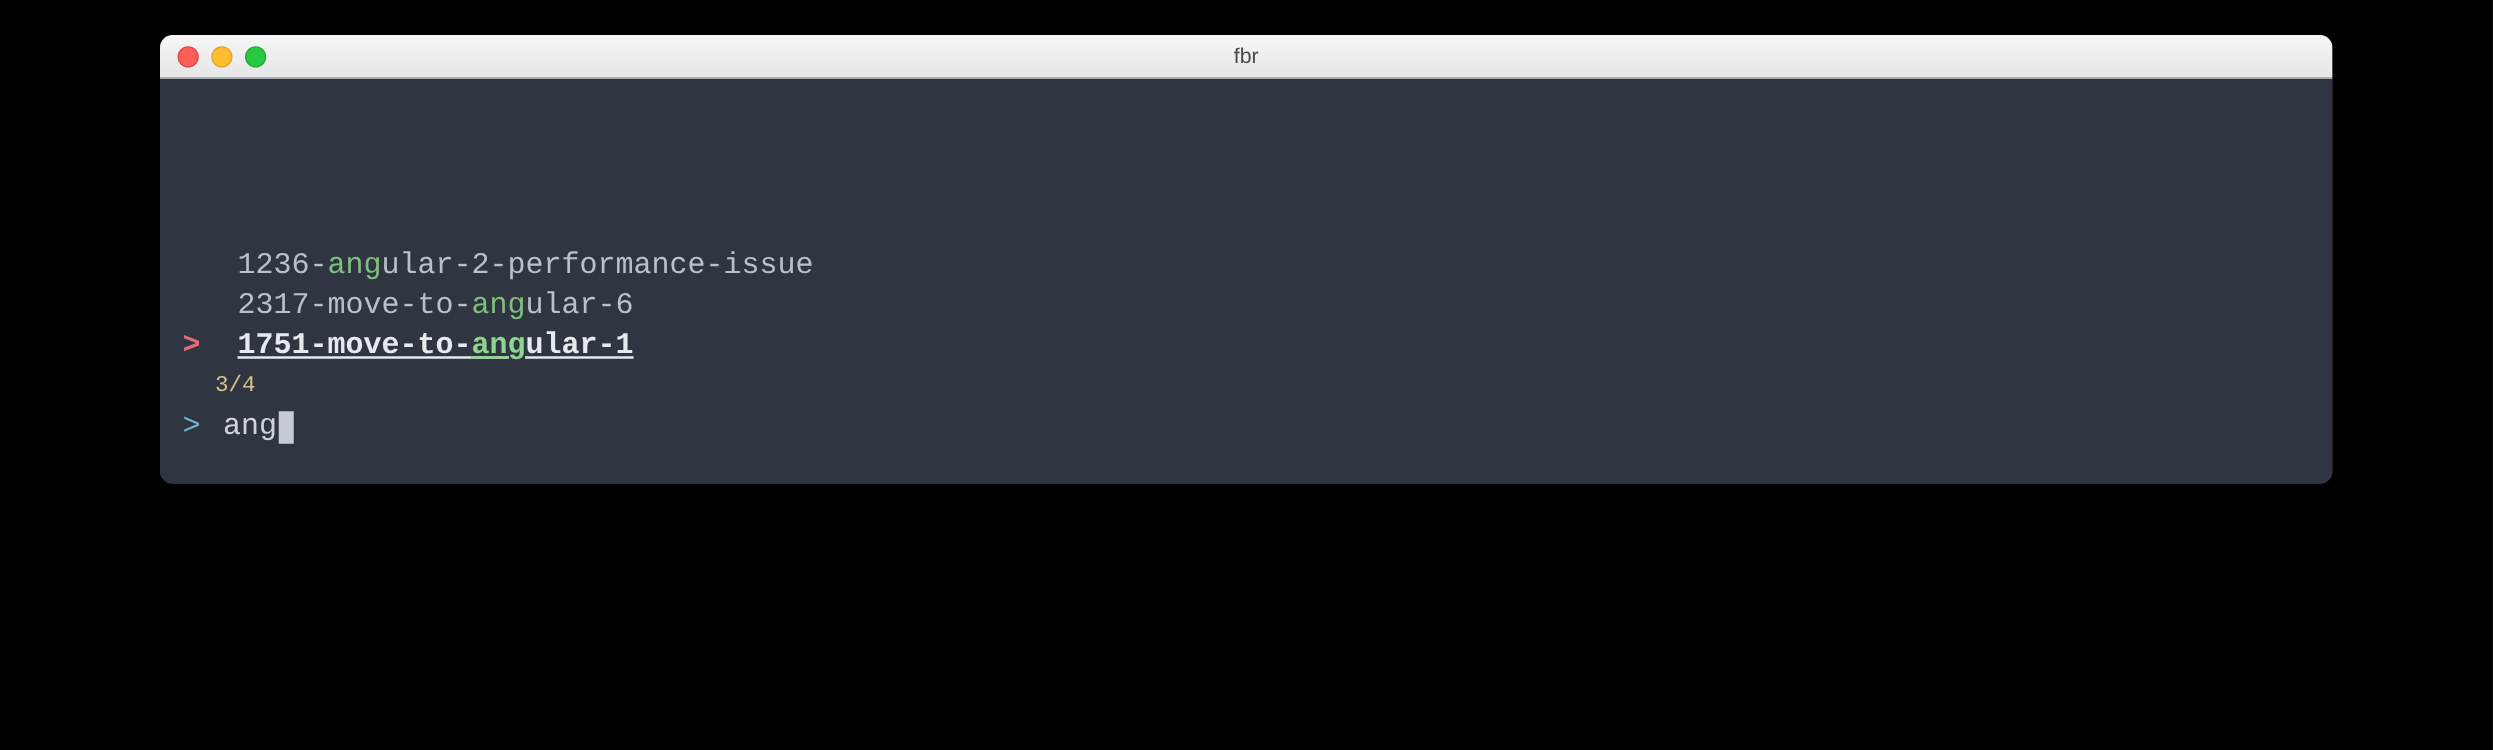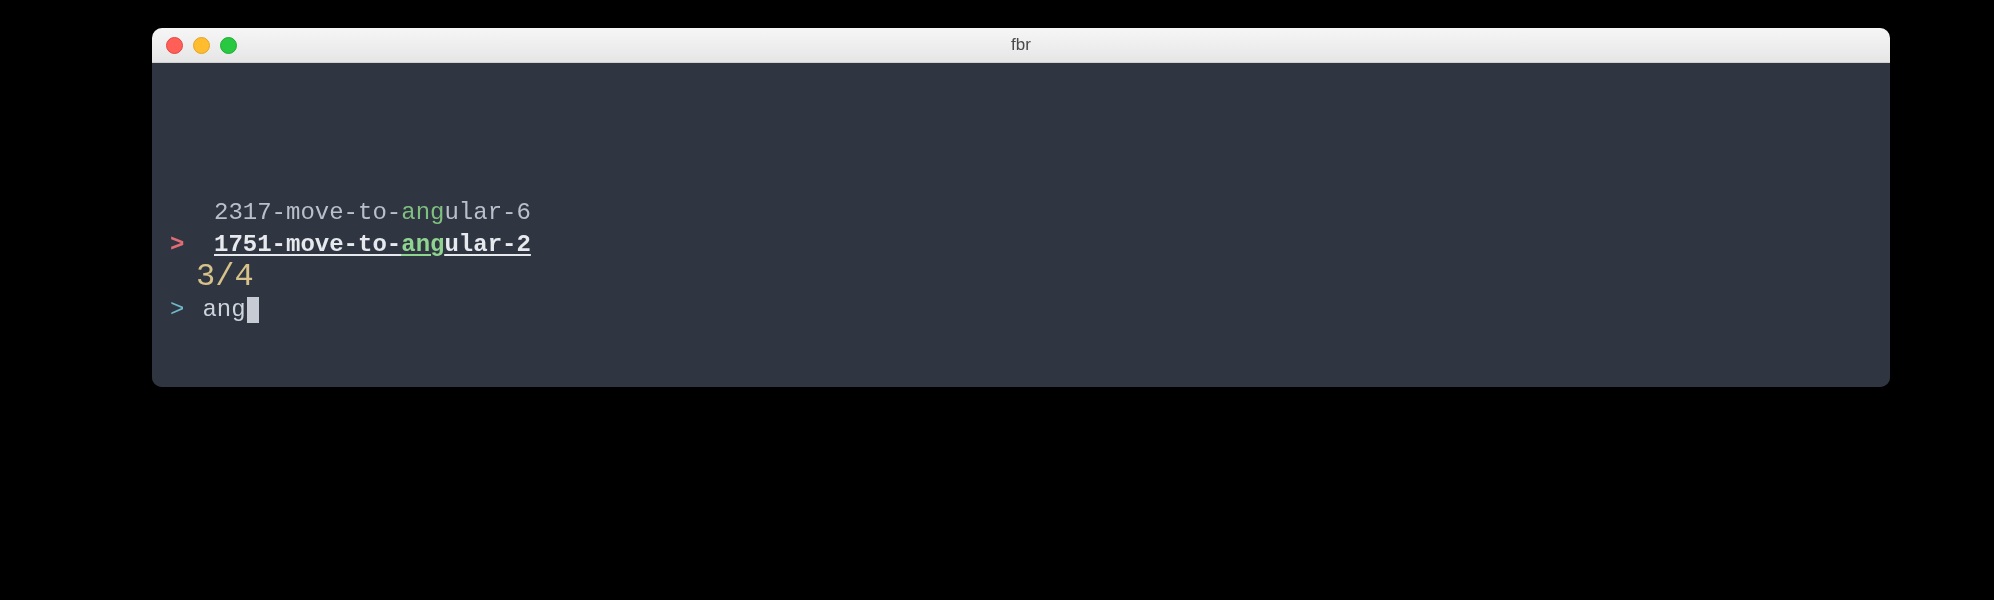--- a/index.html
+++ b/index.html
@@ -13,21 +13,20 @@
   }
   .window-wrap {
     position: absolute;
     left: 128px;
     top: 28px;
     width: 1738px;
     border-radius: 10px;
     box-shadow: 0 30px 60px rgba(0,0,0,0.6), 0 0 0 1px rgba(0,0,0,0.3);
     overflow: hidden;
     background: #2f3541;
-    margin-left: 24px;
   }
   .titlebar {
     height: 34px;
     background: linear-gradient(to bottom, #f6f6f6, #e6e6e6);
     border-bottom: 1px solid #d0d0d0;
     display: flex;
     align-items: center;
     position: relative;
   }
   .traffic-lights {
@@ -91,21 +90,21 @@
   .result-line.selected .entry .hl {
     text-decoration: underline;
     text-decoration-thickness: 2px;
     text-underline-offset: 3px;
   }
   .result-line.selected .entry .hl {
     color: #8fd48f;
   }
   .count-line {
     height: 32px;
-    font-size: 32px;
+    font-size: 18px;
     line-height: 32px;
     color: #d6c28a;
     padding-left: 30px;
   }
   .prompt-line {
     display: flex;
     align-items: center;
     height: 34px;
     font-size: 24px;
     line-height: 34px;
@@ -140,25 +139,29 @@
     </div>
     <div class="title">fbr</div>
   </div>
 
   <div class="terminal-body">
     <div class="spacer"></div>
 
     <div id="results">
         <div class="result-line">
           <span class="gutter"></span>
+          <span class="entry"><span>1236-</span><span class="hl">ang</span><span>ular-2-performance-issue</span></span>
+        </div>
+        <div class="result-line">
+          <span class="gutter"></span>
           <span class="entry"><span>2317-move-to-</span><span class="hl">ang</span><span>ular-6</span></span>
         </div>
         <div class="result-line selected">
           <span class="gutter">&gt;</span>
-          <span class="entry"><span>1751-move-to-</span><span class="hl">ang</span><span>ular-2</span></span>
+          <span class="entry"><span>1751-move-to-</span><span class="hl">ang</span><span>ular-1</span></span>
         </div>
       </div>
 
     <div class="count-line">3/4</div>
 
     <div class="prompt-line">
       <span class="prompt-sym">&gt;</span>
       <span class="query-text">ang</span>
         <span class="cursor"></span>
     </div>

